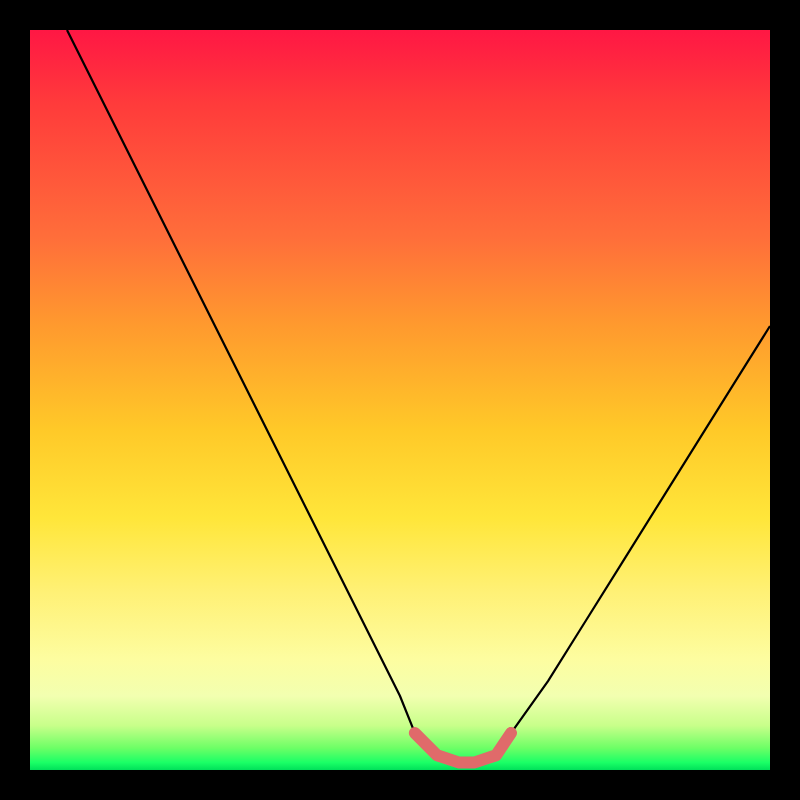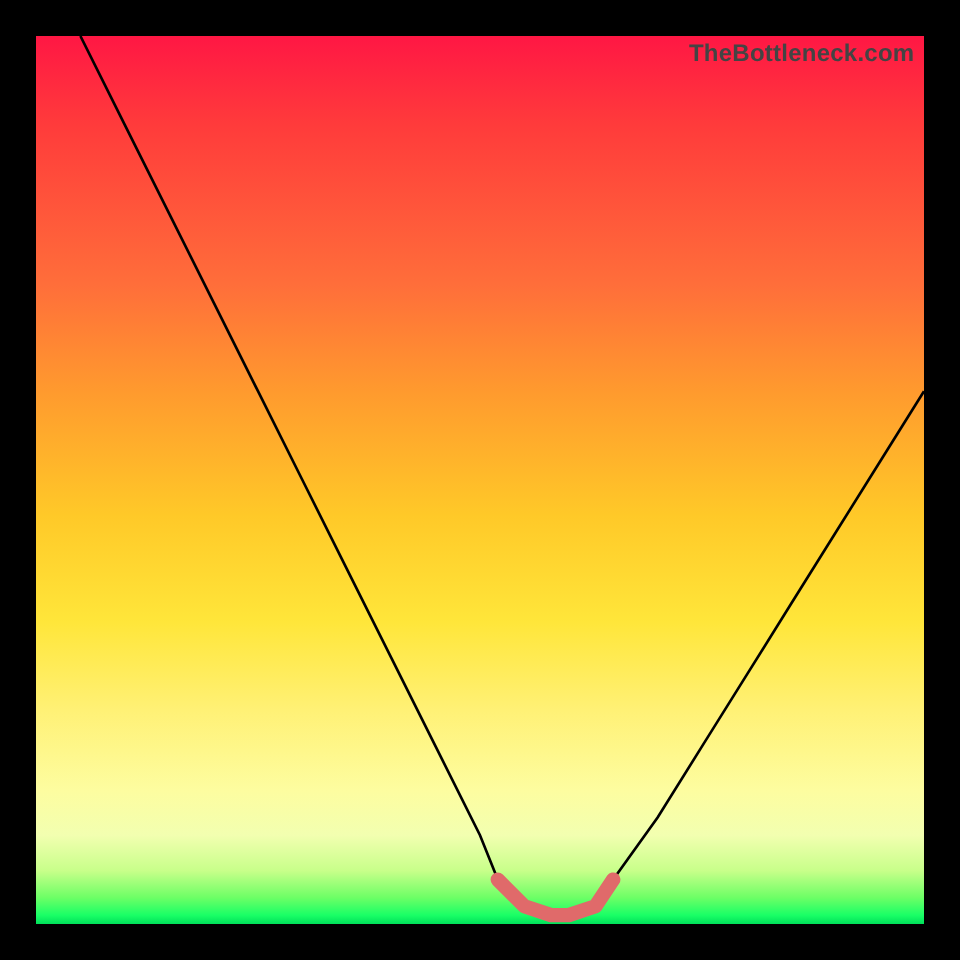--- a/index.html
+++ b/index.html
@@ -59,21 +59,20 @@
     height: 740px;
   }
 </style>
 </head>
 <body>
 
 <div class="frame">
 
   <div class="plot-area">
 
-    <div class="watermark">TheBottleneck.com</div>
 
     <svg class="curve" viewBox="0 0 740 740" preserveAspectRatio="none">
       <path fill="none" stroke="#000" stroke-width="2.2" d="M 37 0
                L 74 74
                L 111 148
                L 148 222
                L 185 296
                L 222 370
                L 259 444
                L 296 518

